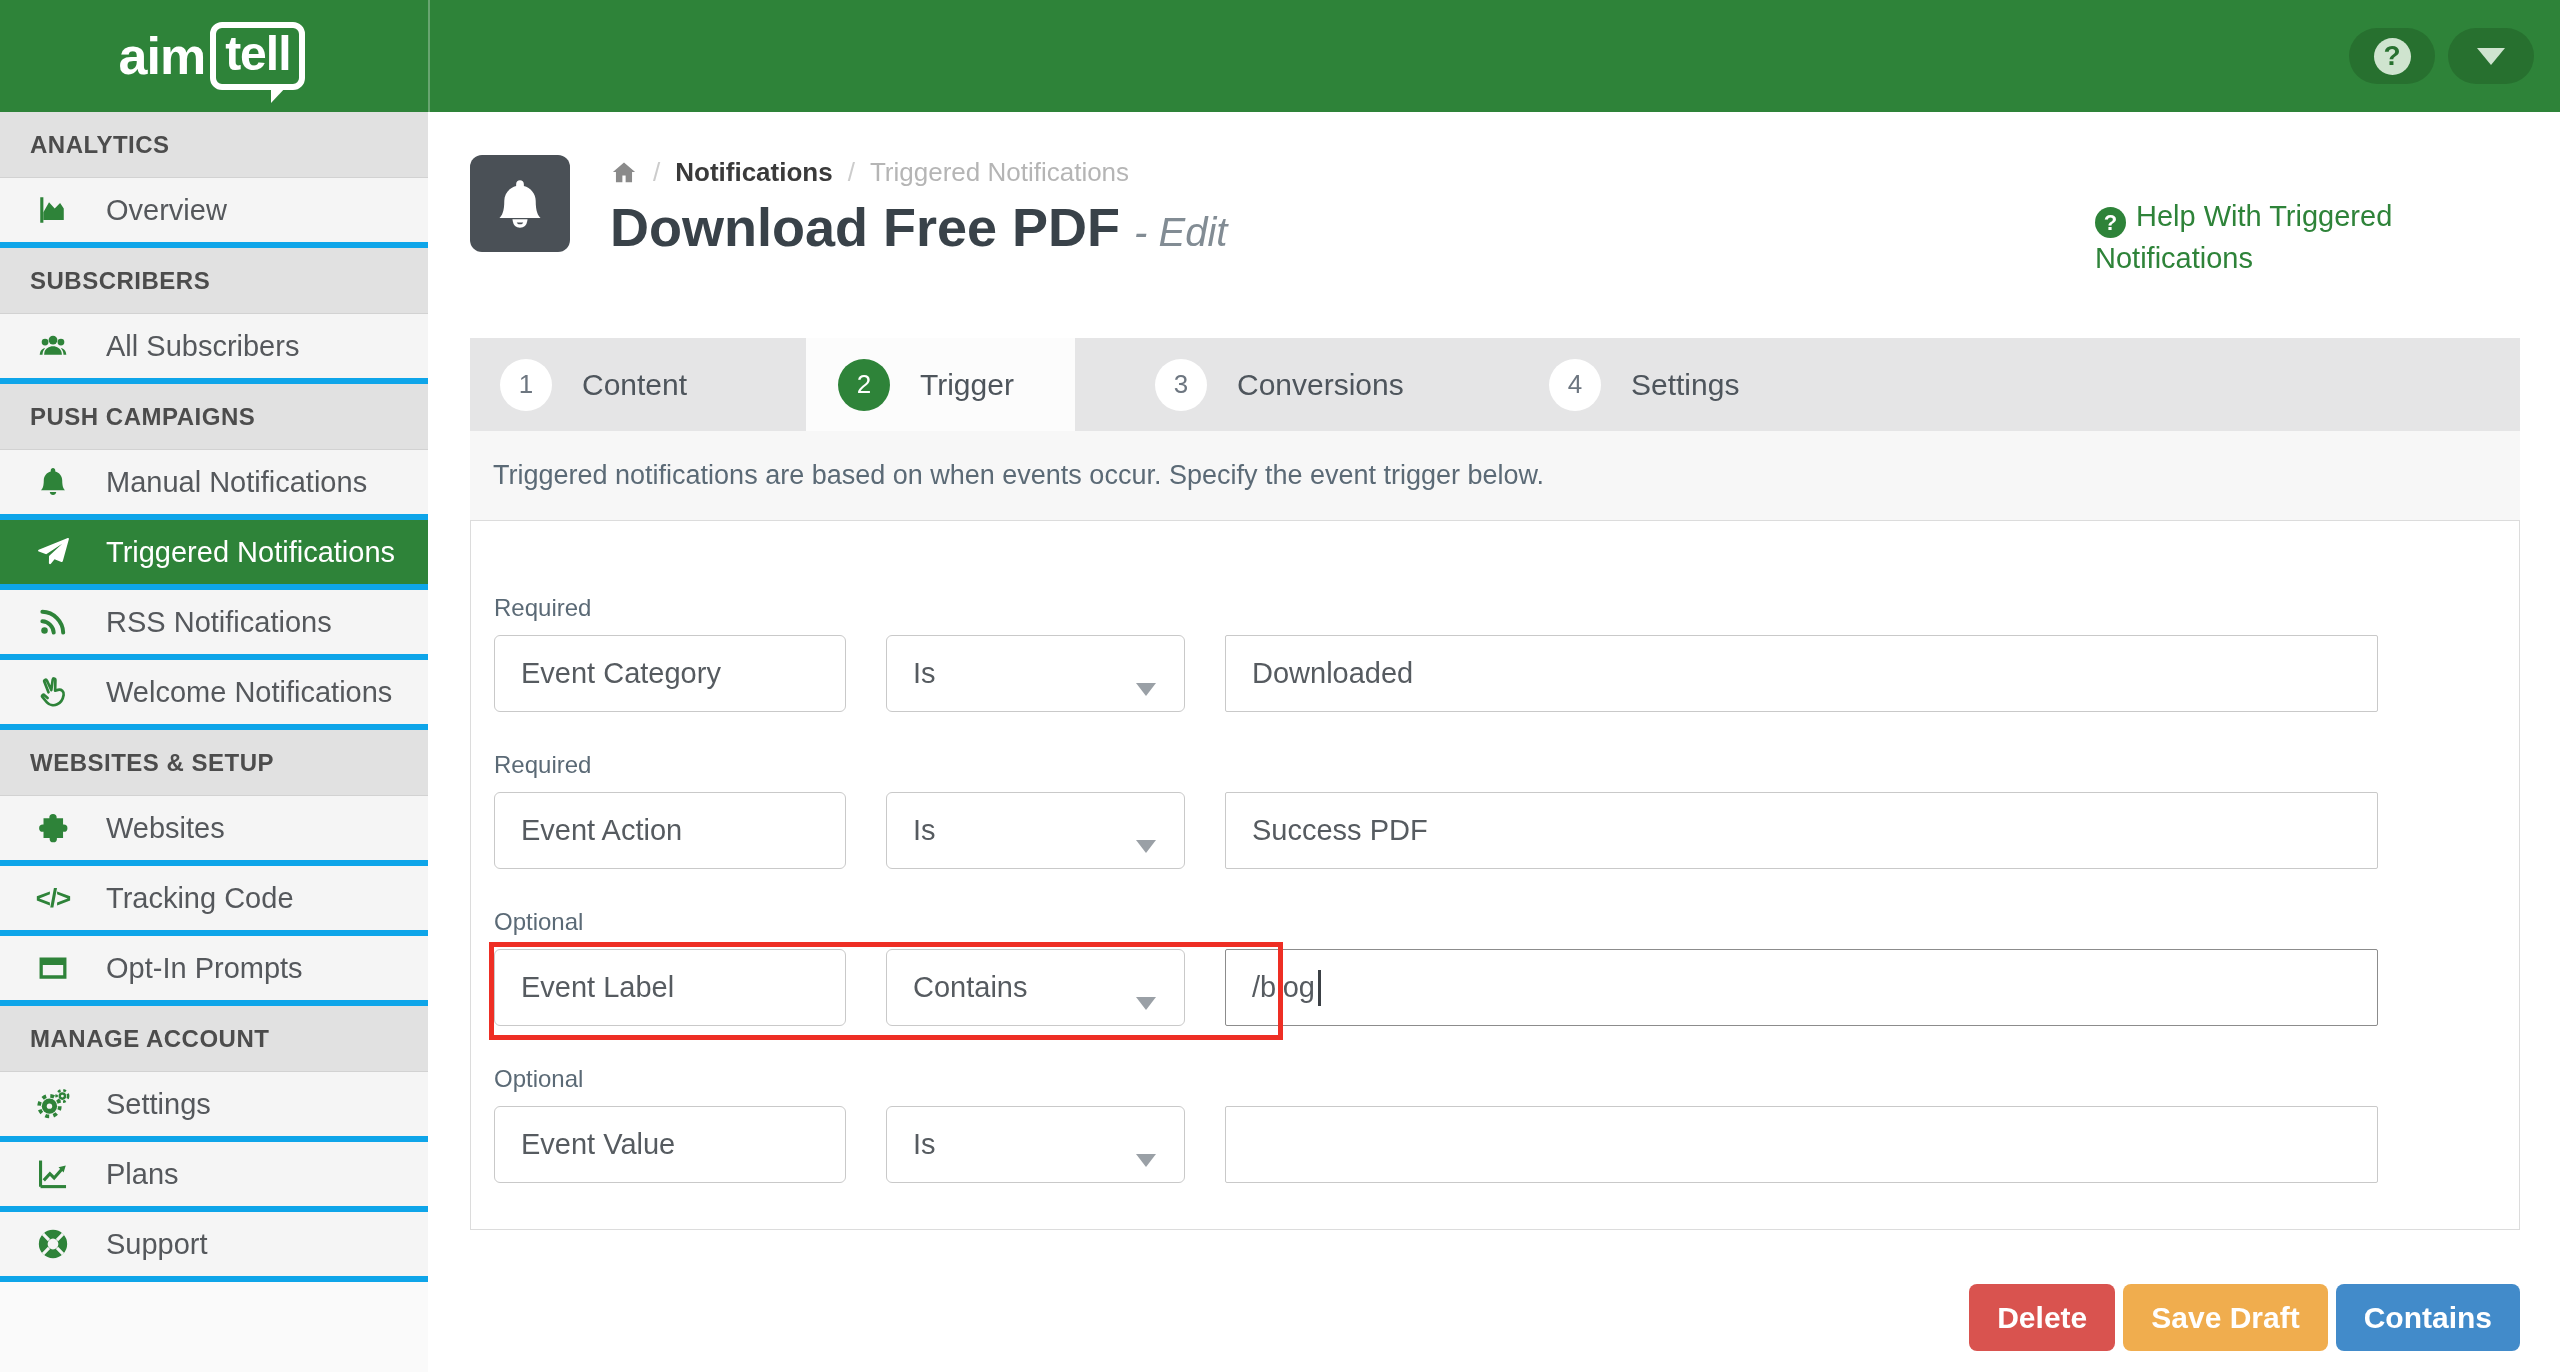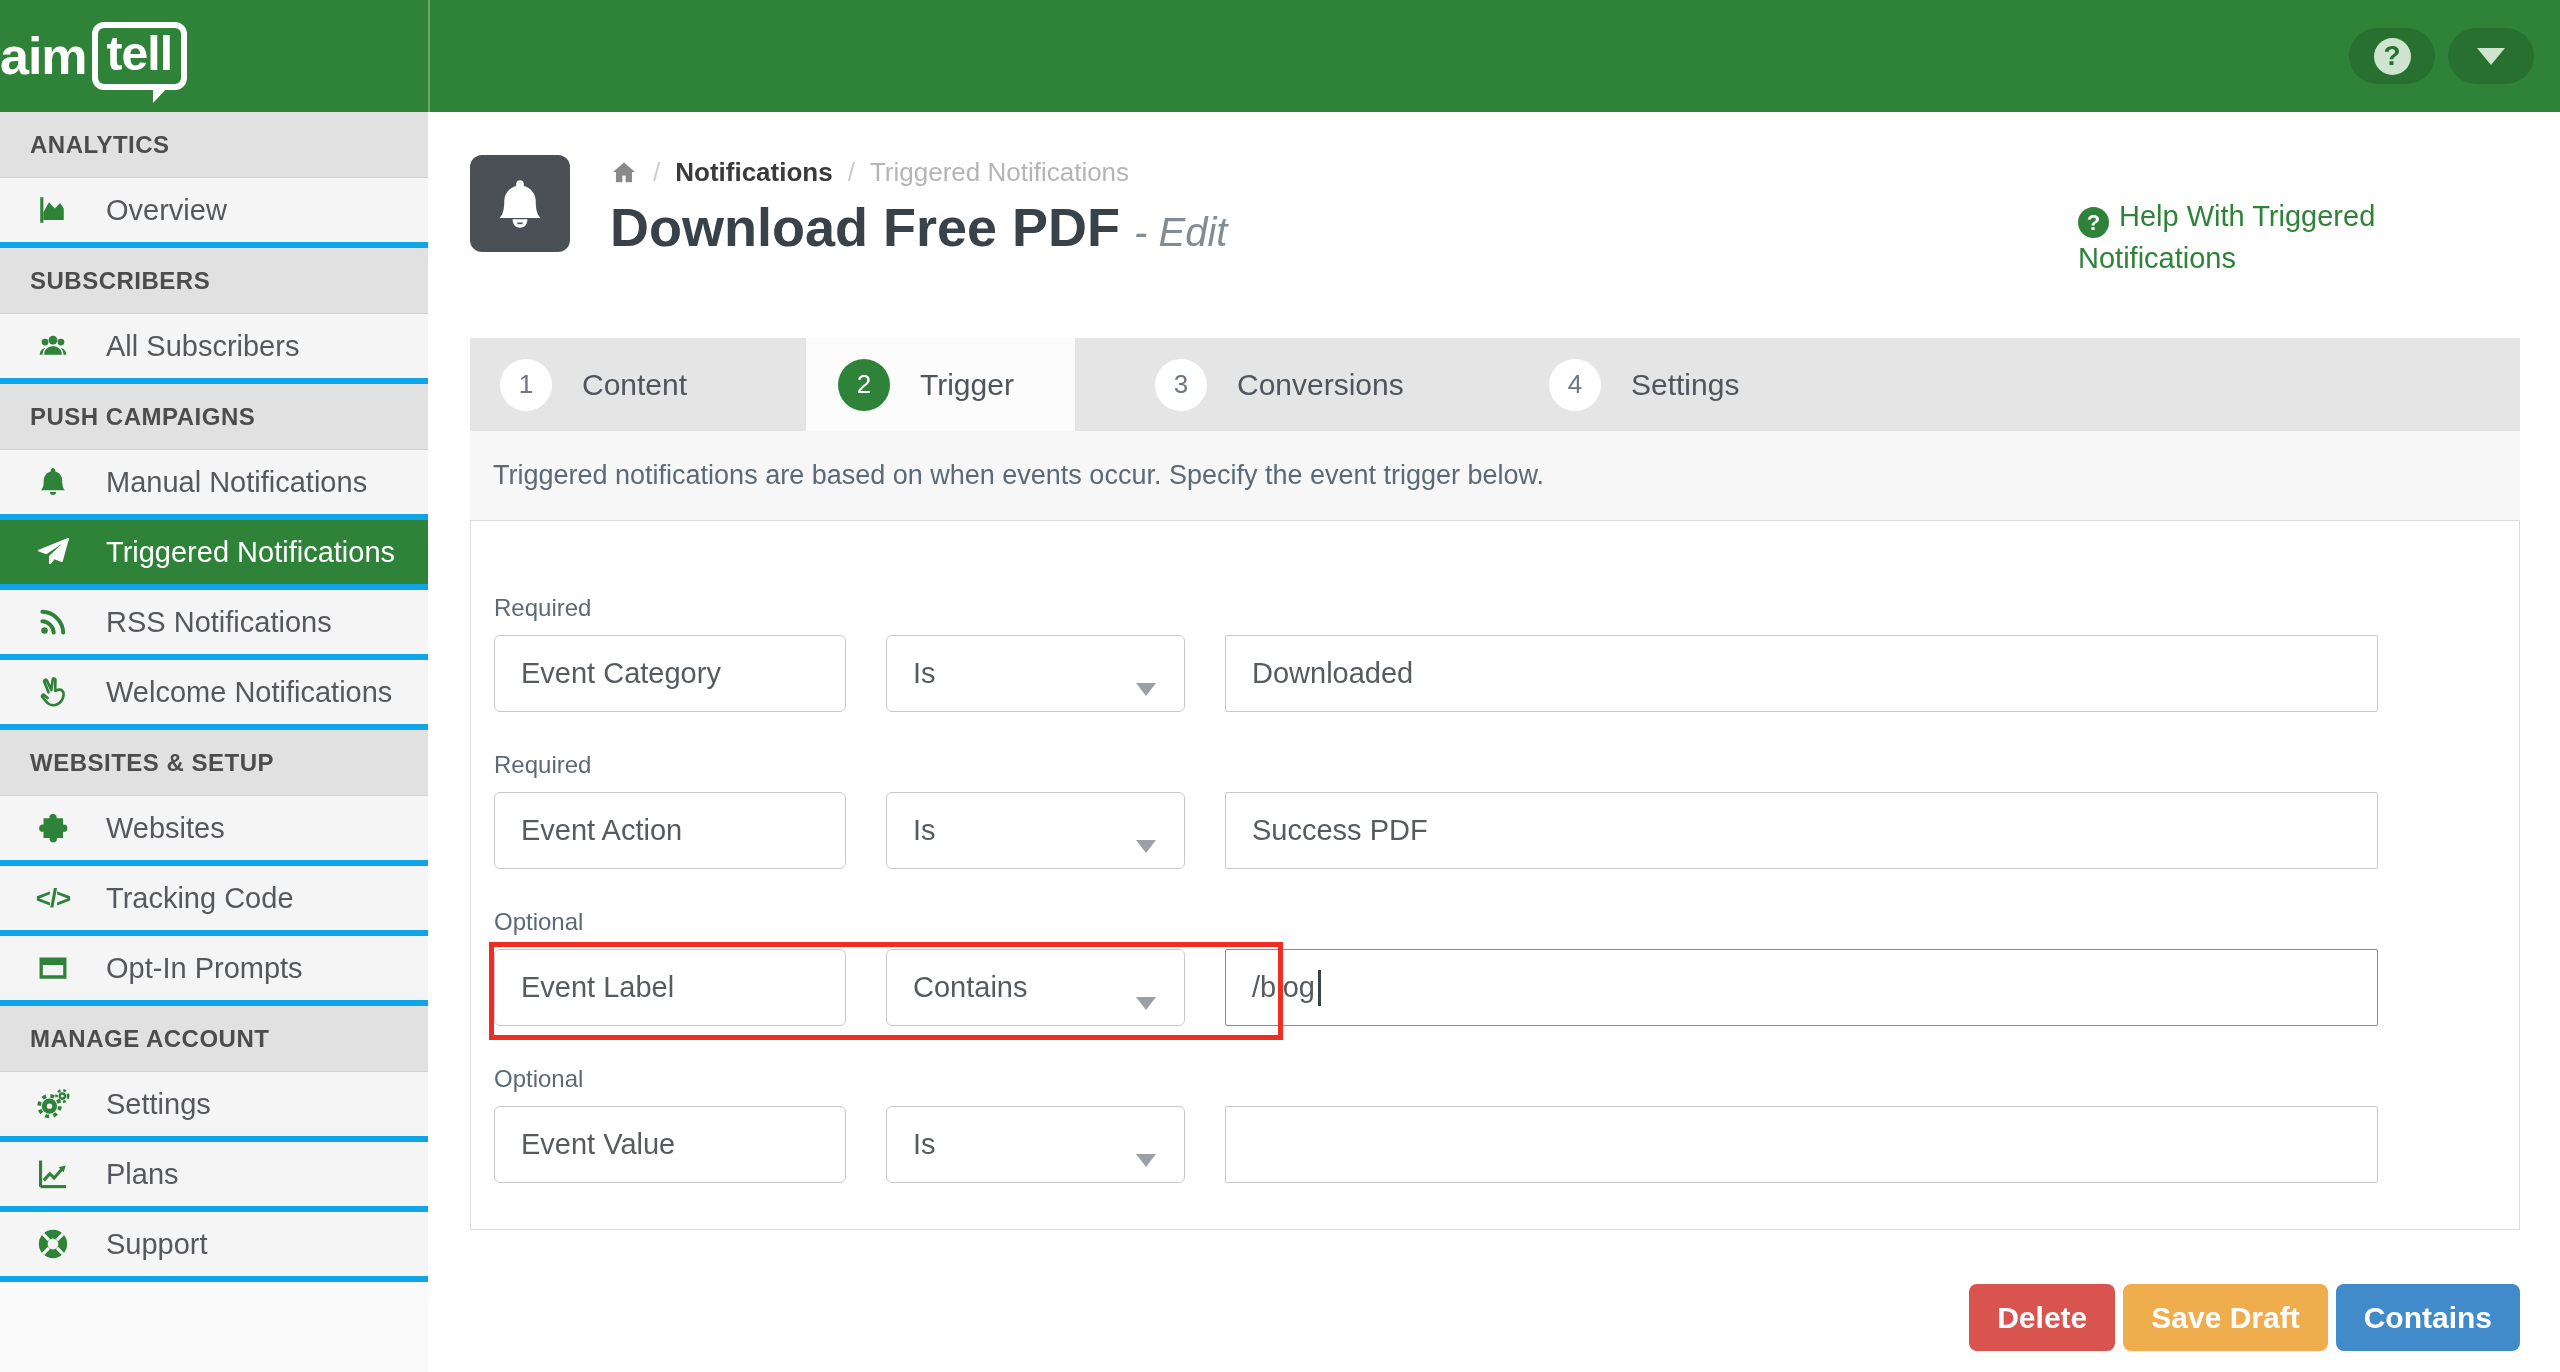--- a/index.html
+++ b/index.html
@@ -4,21 +4,21 @@
 <style>
   * { box-sizing: border-box; }
   html,body { margin:0; padding:0; }
   body {
     width:2560px; height:1372px; overflow:hidden; position:relative;
     background:#ffffff; font-family:"Liberation Sans", sans-serif;
   }
 
   
   .topbar { position:absolute; top:0; left:0; width:2560px; height:112px; background:#2e8339; display:flex; align-items:center; }
-  .logo-area { width:424px; height:112px; display:flex; align-items:center; justify-content:flex-start; cursor:pointer; }
+  .logo-area { width:424px; height:112px; display:flex; align-items:center; justify-content:center; cursor:pointer; }
   .topbar-sep { position:absolute; left:428px; top:0; width:2px; height:112px; background:rgba(255,255,255,.28); }
   .logo { display:flex; align-items:center; }
   .logo-aim { color:#fff; font-size:52px; font-weight:bold; letter-spacing:-1px; }
   .logo-bubble { position:relative; margin-left:5px; border:6px solid #fff; border-radius:12px; padding:0 9px 4px 9px; }
   .logo-tell { color:#fff; font-size:48px; font-weight:bold; letter-spacing:-1px; line-height:52px; }
   .logo-bubble::after { content:""; position:absolute; bottom:-19px; right:12px; width:0; height:0;
     border-top:17px solid #fff; border-right:16px solid transparent; }
   .topbar-actions { margin-left:auto; margin-right:26px; display:flex; gap:13px; }
   .pill { width:86px; height:56px; border-radius:28px; background:#27702f; border:none; display:flex; align-items:center; justify-content:center; cursor:pointer; }
   .q-badge { width:37px; height:37px; border-radius:50%; background:#cfe4cf; color:#27702f; font-size:28px; font-weight:bold; display:flex; align-items:center; justify-content:center; }
@@ -42,21 +42,21 @@
   .page-head { position:relative; height:226px; padding:43px 40px 0 42px; display:flex; }
   .bell-card { width:100px; height:97px; background:#4a5056; border-radius:12px; display:flex; align-items:center; justify-content:center; flex:0 0 auto; }
   .titles { margin-left:40px; }
   .breadcrumb { display:flex; align-items:center; gap:15px; font-size:26px; margin-top:2px; }
   .crumb-strong { color:#3a3a3a; font-weight:bold; cursor:pointer; }
   .crumb-dim { color:#b5b5b5; cursor:pointer; }
   .crumb-sep { color:#cccccc; }
   .home-icon { display:flex; cursor:pointer; }
   h1.page-title { margin:8px 0 0 0; font-size:54px; font-weight:bold; color:#394249; display:flex; align-items:baseline; }
   .page-subtitle { margin-left:14px; font-size:40px; font-weight:normal; font-style:italic; color:#828c94; }
-  .help-link { position:absolute; top:84px; right:42px; width:440px; font-size:29px; line-height:41px; color:#2e8339; cursor:pointer; }
+  .help-link { position:absolute; top:84px; right:25px; width:440px; font-size:29px; line-height:41px; color:#2e8339; cursor:pointer; }
   .q-circle { display:inline-flex; width:31px; height:31px; border-radius:50%; background:#2e8339; color:#fff; font-size:22px; font-weight:bold;
     align-items:center; justify-content:center; vertical-align:-4px; margin-right:10px; }
 
   
   .tabbar { position:relative; margin:0 40px 0 42px; height:93px; background:#e5e5e6; }
   .tab-active-bg { position:absolute; left:336px; top:0; width:269px; height:93px; background:#fcfcfc; }
   .tab { position:absolute; top:0; height:93px; display:flex; align-items:center; gap:30px; cursor:pointer; }
   .tab .num { width:52px; height:52px; border-radius:50%; background:#ffffff; color:#6d7680; font-size:26px;
     display:flex; align-items:center; justify-content:center; flex:0 0 auto; }
   .tab.active .num { background:#2e8339; color:#fff; }

